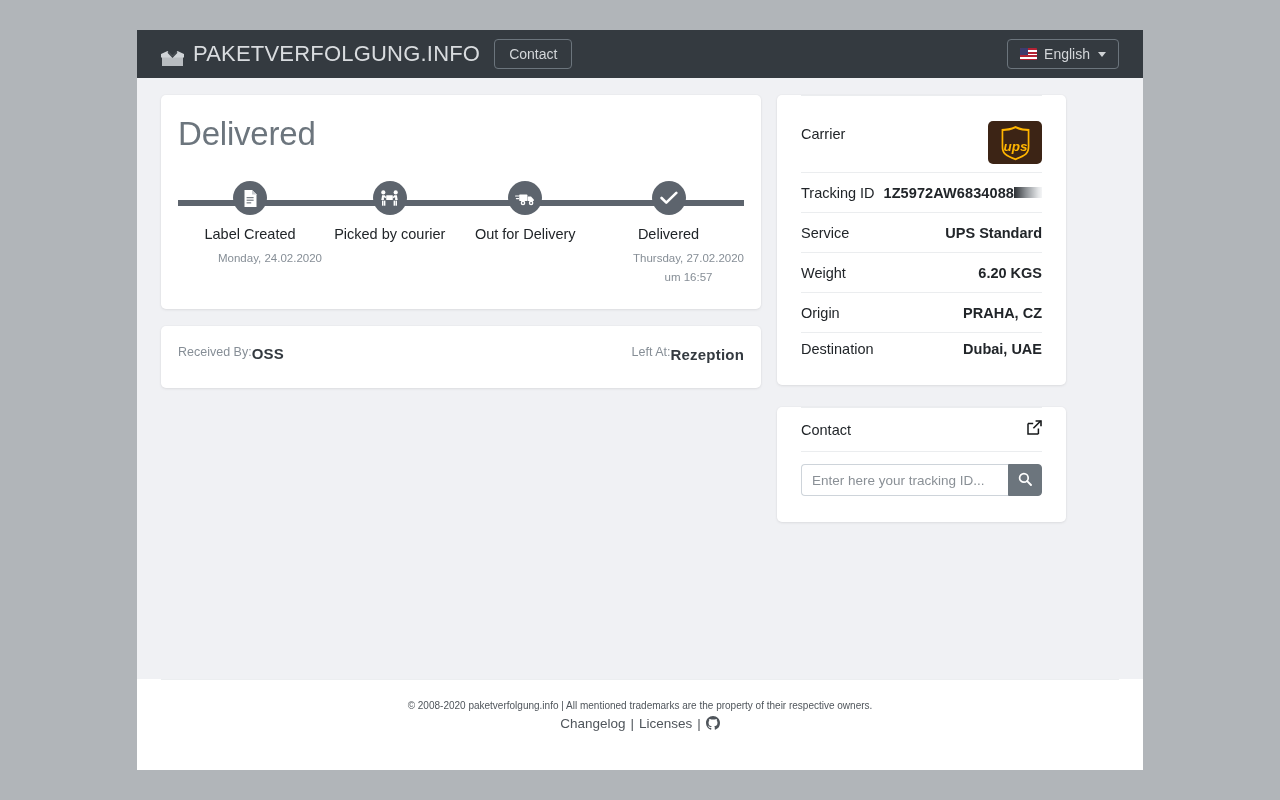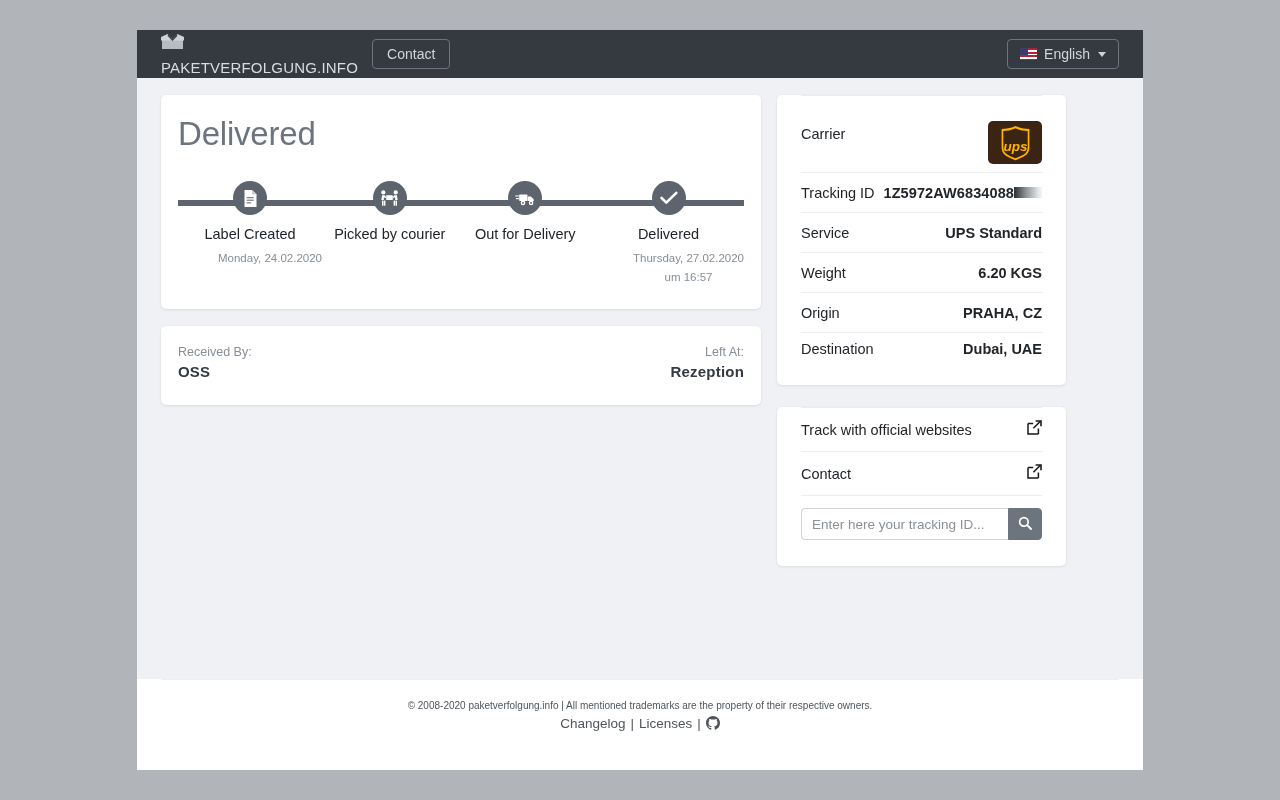--- a/index.html
+++ b/index.html
@@ -24,27 +24,26 @@
   
   .navbar {
     height: 48px;
     background: #343a40;
     display: flex;
     align-items: center;
     padding: 0 24px;
   }
   .brand {
     display: flex;
-    align-items: flex-start;
+    align-items: flex-end;
     gap: 9px;
     color: #d9dcdf;
-    font-size: 15px;
+    font-size: 22px;
     letter-spacing: .2px;
     white-space: nowrap;
-    flex-direction: column;
   }
   .brand-icon { display: flex; align-items: center; }
   .btn-outline-light {
     margin-left: 14px;
     border: 1px solid #6c757d;
     border-radius: 4px;
     color: #d3d6d9;
     background: transparent;
     font-size: 14px;
     font-family: inherit;
@@ -169,21 +168,21 @@
     margin-left: 40px;
   }
 
   
   .received-card {
     margin-top: 17px;
     padding: 19px 17px 25px 17px;
     display: flex;
     justify-content: space-between;
   }
-  .rc-block { display: flex; flex-direction: column; }
+  .rc-block { display: flex; flex-direction: row; }
   .rc-right { align-items: flex-end; }
   .rc-label {
     font-size: 12.5px;
     color: #868e96;
     margin-bottom: 4px;
   }
   .rc-value {
     font-size: 15px;
     font-weight: bold;
     color: #343a40;
@@ -471,31 +470,20 @@
 
           <div class="detail-row last">
             <span class="detail-key">Destination</span>
             <span class="detail-val">Dubai, UAE</span>
           </div>
 
         </div>
 
         <div class="card links-card">
 
-          <div class="link-row">
-            <span class="link-text">Track with official websites</span>
-            <span>
-              <svg width="15" height="15" viewBox="0 0 15 15">
-                <path d="M1 3.6 V14 H11.4" fill="none" stroke="#16181a" stroke-width="1.5"></path>
-                <path d="M1 3.6 H6.2 M11.4 8.6 V14" fill="none" stroke="#16181a" stroke-width="1.5"></path>
-                <path d="M6.4 8.2 L13.6 1" fill="none" stroke="#16181a" stroke-width="1.6"></path>
-                <path d="M8.6 1 H14 V6.3" fill="none" stroke="#16181a" stroke-width="1.6"></path>
-              </svg>
-            </span>
-          </div>
 
           <div class="link-row">
             <span class="link-text">Contact</span>
             <span>
               <svg width="15" height="15" viewBox="0 0 15 15">
                 <path d="M1 3.6 V14 H11.4" fill="none" stroke="#16181a" stroke-width="1.5"></path>
                 <path d="M1 3.6 H6.2 M11.4 8.6 V14" fill="none" stroke="#16181a" stroke-width="1.5"></path>
                 <path d="M6.4 8.2 L13.6 1" fill="none" stroke="#16181a" stroke-width="1.6"></path>
                 <path d="M8.6 1 H14 V6.3" fill="none" stroke="#16181a" stroke-width="1.6"></path>
               </svg>

